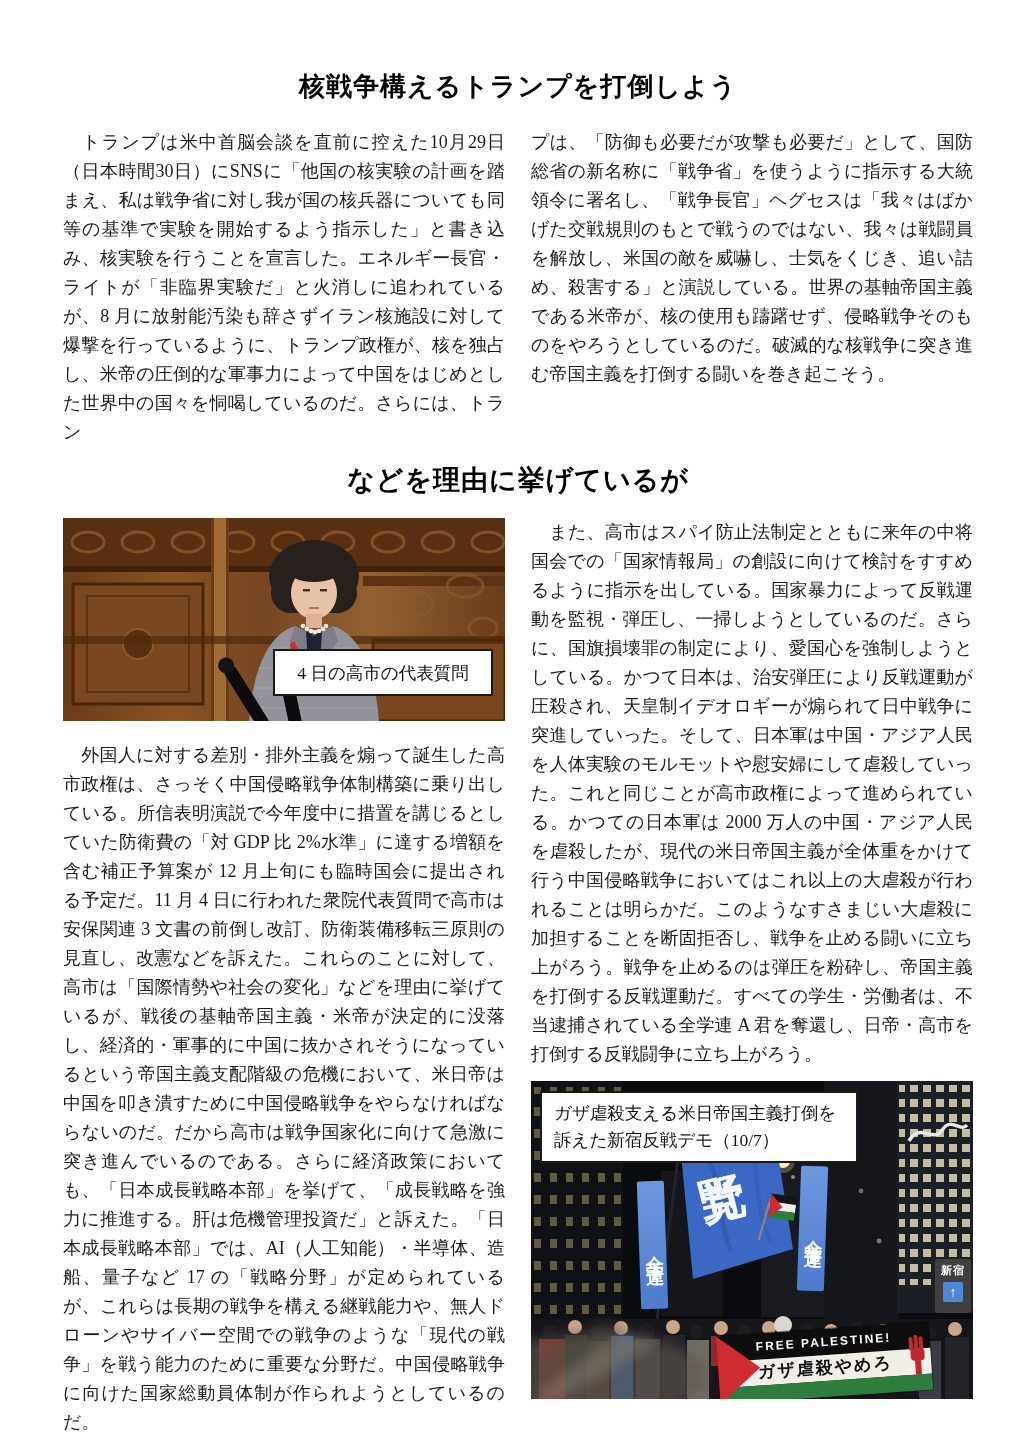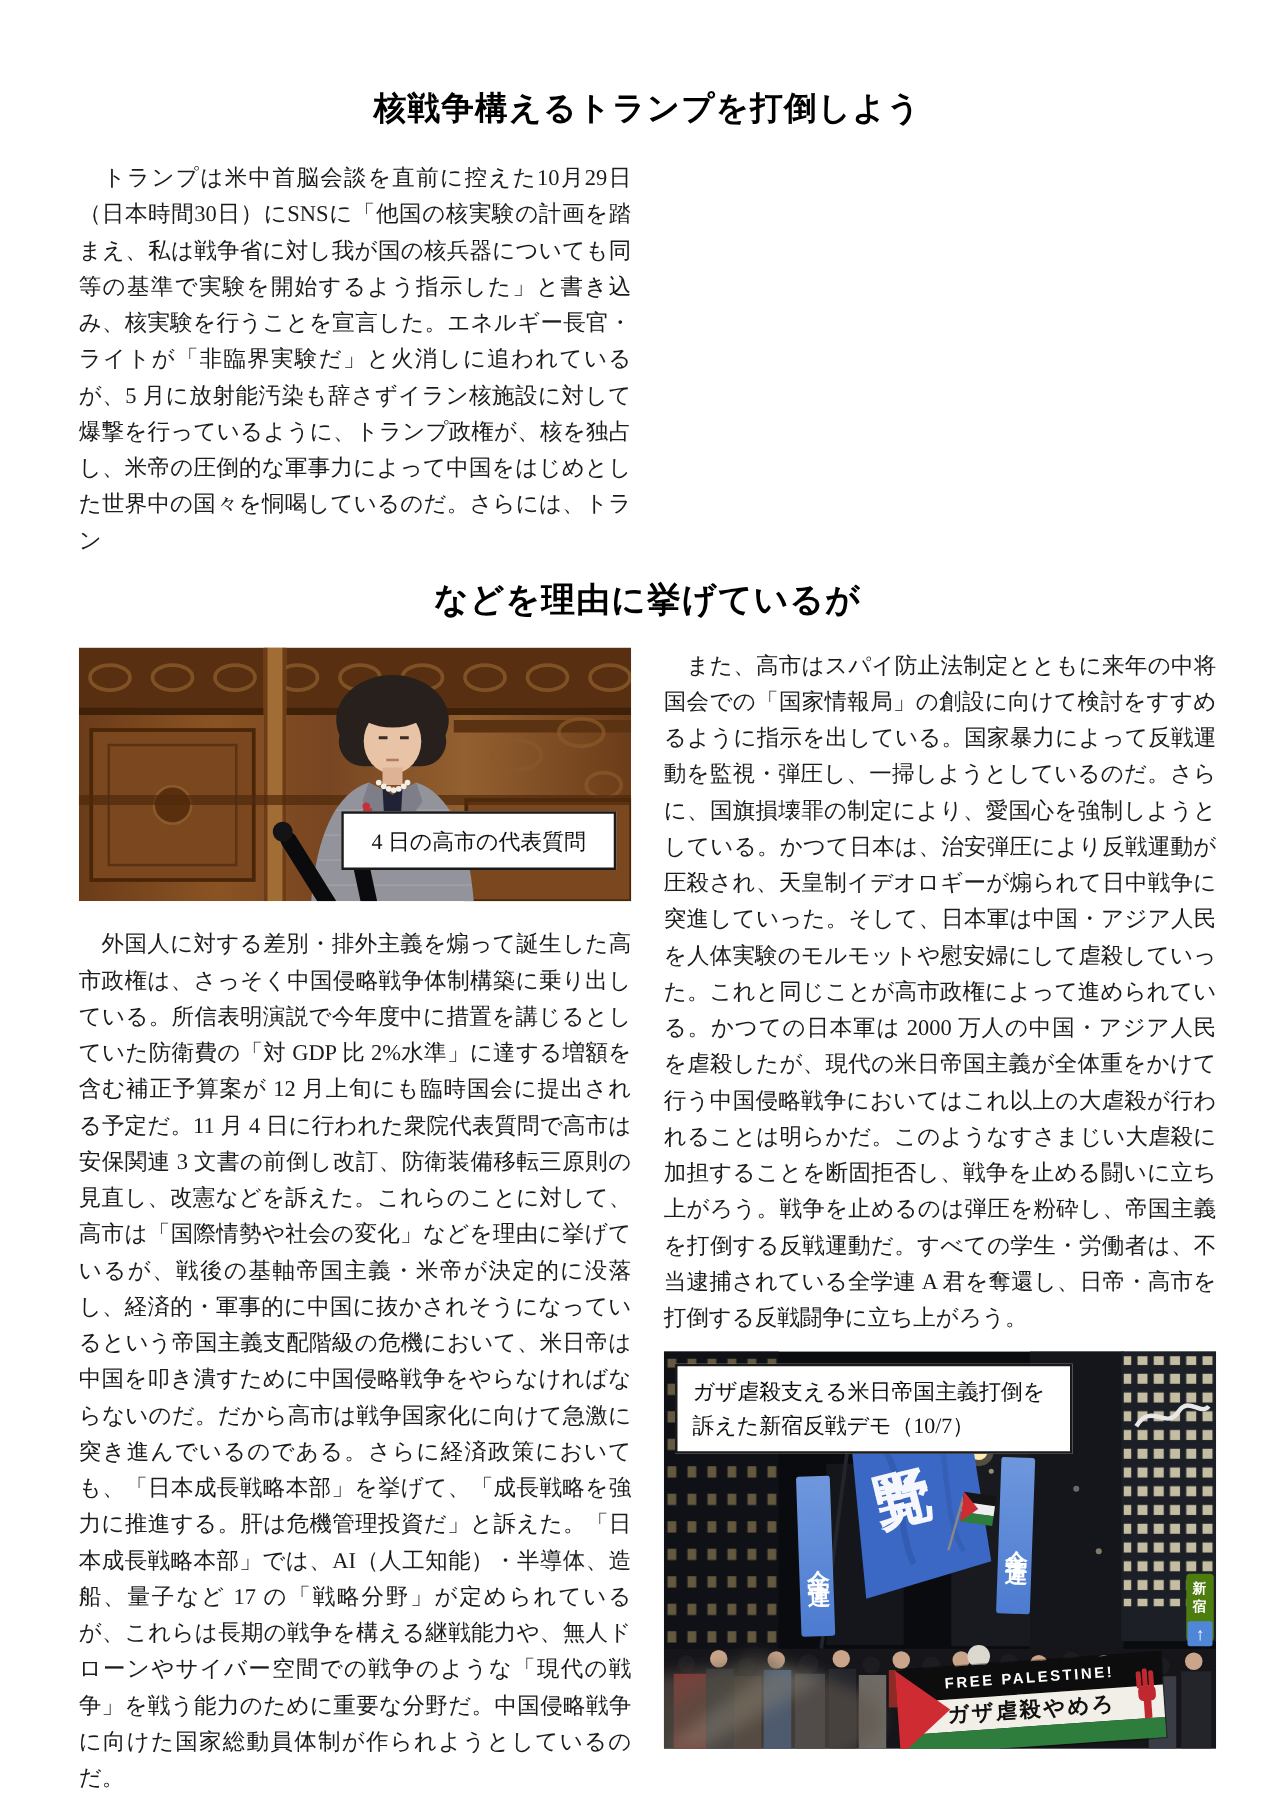--- a/index.html
+++ b/index.html
@@ -49,22 +49,22 @@
   }
   .nobori-l{left:108px;top:100px;width:27px;height:128px;font-size:18px;letter-spacing:6px;padding-top:10px;transform:rotate(-2deg);}
   .nobori-r{left:268px;top:85px;width:27px;height:125px;font-size:18px;letter-spacing:5px;padding-top:8px;transform:rotate(2deg);}
   .flag-kanji{
     position:absolute;left:168px;top:58px;height:132px;
     writing-mode:vertical-rl;text-orientation:upright;
     color:#ffffff;font-family:"Liberation Sans", sans-serif;font-weight:700;
     font-size:46px;line-height:1.1;transform:rotate(-14deg);opacity:.95;
   }
   .street-sign{
-    position:absolute;right:2px;top:178px;width:22px;height:54px;
-    background:#4d7c0f;border-radius:3px;color:#fff;text-align:center;
+    position:absolute;right:2px;top:178px;width:36px;height:54px;
+    background:#404040;border-radius:3px;color:#fff;text-align:center;
     font-family:"Liberation Sans", sans-serif;
   }
   .street-sign .nm{display:block;font-size:11px;font-weight:700;padding-top:4px;letter-spacing:1px;}
   .street-sign .arr{display:block;margin:4px auto 0;width:20px;height:20px;background:#4f86d8;color:#fff;font-size:14px;line-height:20px;border-radius:2px;}
   .pal-banner{
     position:absolute;left:188px;top:248px;width:212px;height:68px;
     transform:rotate(-4deg);box-shadow:0 0 0 1px rgba(0,0,0,.35);
   }
   .pb-black{height:26px;background:#0d0d0d;color:#fff;
     font-family:"Liberation Sans", sans-serif;font-weight:700;font-size:12px;
@@ -81,21 +81,24 @@
 </head>
 <body>
 
 <div class="page">
   <div class="inner">
 
     <h1 class="headline">核戦争構えるトランプを打倒しよう</h1>
 
     <section class="cols cols1">
       <div class="col">
-        <p class="body">　トランプは米中首脳会談を直前に控えた10月29日（日本時間30日）にSNSに「他国の核実験の計画を踏まえ、私は戦争省に対し我が国の核兵器についても同等の基準で実験を開始するよう指示した」と書き込み、核実験を行うことを宣言した。エネルギー長官・ライトが「非臨界実験だ」と火消しに追われているが、5 月に放射能汚染も辞さずイラン核施設に対して爆撃を行っているように、トランプ政権が、核を独占し、米帝の圧倒的な軍事力によって中国をはじめとした世界中の国々を恫喝しているのだ。さらには、トラン</p>
+        <p class="body">　トランプは米中首脳会談を直前に控えた10月29日（日本時間30日）にSNSに「他国の核実験の計画を踏まえ、私は戦争省に対し我が国の核兵器についても同等の基準で実験を開始するよう指示した」と書き込み、核実験を行うことを宣言した。エネルギー長官・ライトが「非臨界実験だ」と火消しに追われているが、8 月に放射能汚染も辞さずイラン核施設に対して爆撃を行っているように、トランプ政権が、核を独占し、米帝の圧倒的な軍事力によって中国をはじめとした世界中の国々を恫喝しているのだ。さらには、トラン</p>
+      </div>
+      <div class="col">
+        <p class="body">プは、「防御も必要だが攻撃も必要だ」として、国防総省の新名称に「戦争省」を使うように指示する大統領令に署名し、「戦争長官」ヘグセスは「我々はばかげた交戦規則のもとで戦うのではない、我々は戦闘員を解放し、米国の敵を威嚇し、士気をくじき、追い詰め、殺害する」と演説している。世界の基軸帝国主義である米帝が、核の使用も躊躇せず、侵略戦争そのものをやろうとしているのだ。破滅的な核戦争に突き進む帝国主義を打倒する闘いを巻き起こそう。</p>
       </div>
     </section>
 
     <h2 class="headline">などを理由に挙げているが</h2>
 
     <section class="cols cols2">
 
       <div class="col">
 
         <figure class="photo1">

